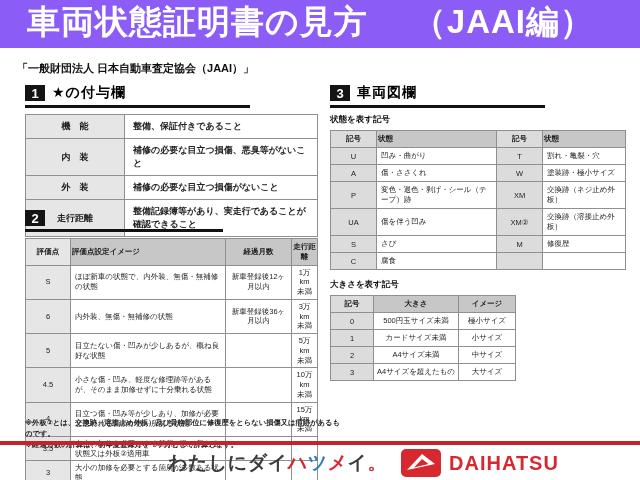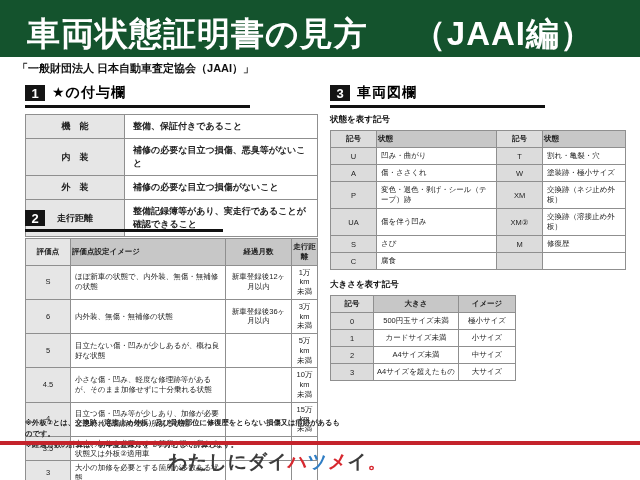--- a/index.html
+++ b/index.html
@@ -3,22 +3,22 @@
 <meta charset="utf-8">
 <style>
   html,body{margin:0;padding:0;}
   body{
     width:640px;height:480px;position:relative;overflow:hidden;
     background:#ffffff;font-family:"Liberation Sans","DejaVu Sans",sans-serif;
     color:#222;
   }
   
   .banner{
-    position:absolute;top:0;left:0;width:640px;height:57px;background:#14532d;
-    color:#fff;display:flex;align-items:flex-end;justify-content:space-between;
+    position:absolute;top:0;left:0;width:640px;height:48px;background:#8b5cf6;
+    color:#fff;display:flex;align-items:flex-start;justify-content:space-between;
     box-sizing:border-box;padding:0 46px 0 27px;font-weight:bold;font-size:33px;
     letter-spacing:1px;
   }
   .subtitle{
     position:absolute;top:61px;left:17px;font-size:11px;font-weight:bold;color:#111;
   }
   
   .sec-header{display:flex;align-items:center;gap:7px;border-bottom:3px solid #111;
     padding-bottom:3px;margin-bottom:6px;}
   .badge{background:#141414;color:#fff;font-weight:bold;font-size:13px;width:20px;height:16px;
@@ -255,13 +255,21 @@
           <td class="c1">A4サイズを超えたもの</td>
           <td class="c2">大サイズ</td>
         </tr>
       </tbody>
   </table>
 </div>
 
 <div class="red-line"></div>
 <div class="footer">
   <div class="slogan"><span style="color: rgb(60, 60, 60);">わ</span><span style="color: rgb(60, 60, 60);">た</span><span style="color: rgb(60, 60, 60);">し</span><span style="color: rgb(60, 60, 60);">に</span><span style="color: rgb(60, 60, 60);">ダ</span><span style="color: rgb(60, 60, 60);">イ</span><span style="color: rgb(215, 40, 47);">ハ</span><span style="color: rgb(47, 125, 196);">ツ</span><span style="color: rgb(215, 40, 47);">メ</span><span style="color: rgb(60, 60, 60);">イ</span><span style="color: rgb(215, 40, 47);">。</span></div>
+  <div class="brandmark">
+    <svg width="40" height="28" viewBox="0 0 40 28">
+      <rect x="0" y="0" width="40" height="28" rx="5" fill="#d7282f"></rect>
+      <polygon points="6,21 21,5 34,15" fill="#ffffff"></polygon>
+      <polygon points="13,18.4 21,10 27.5,15" fill="#d7282f"></polygon>
+    </svg>
+    <span class="brand-text">DAIHATSU</span>
+  </div>
 </div>
 
 </body></html>

